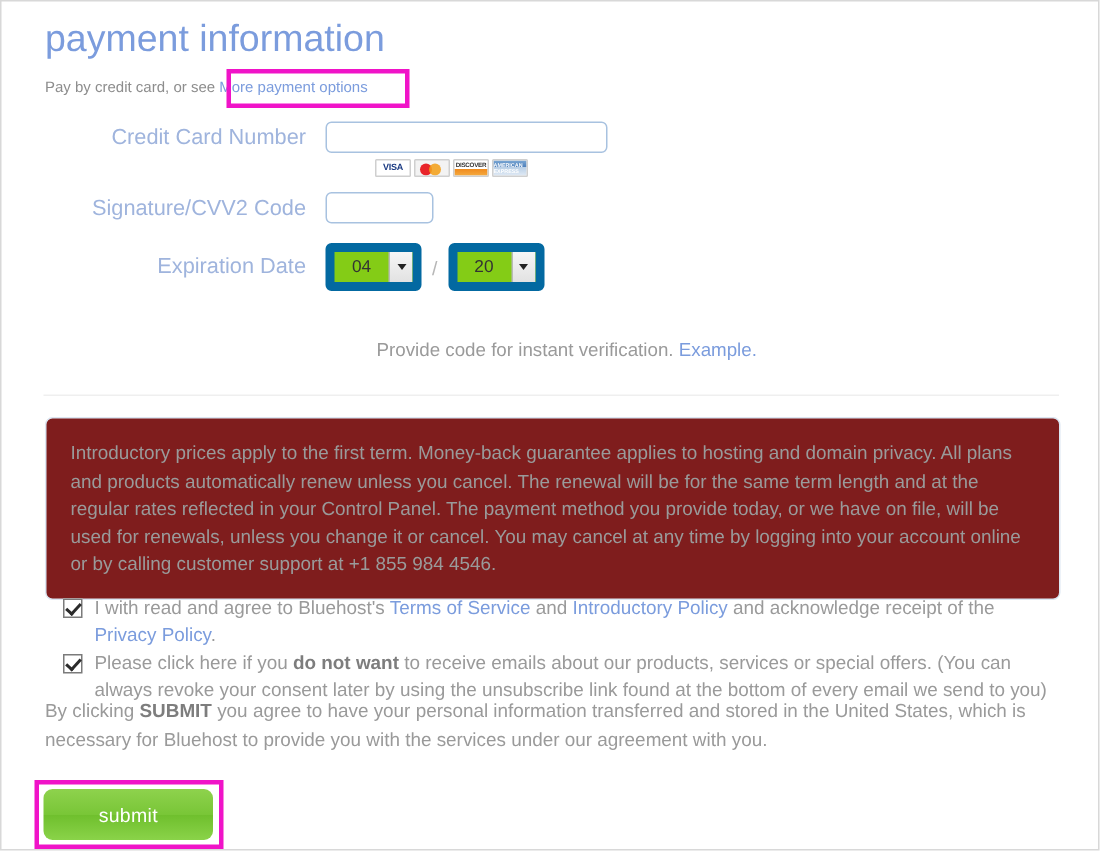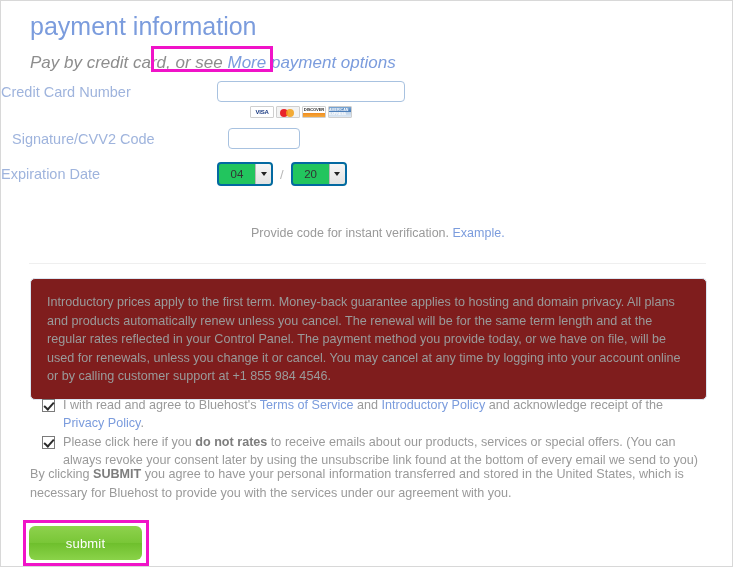--- a/index.html
+++ b/index.html
@@ -34,24 +34,23 @@
     color: #7b9cdd;
     letter-spacing: 0px;
     line-height: 30px;
   }
 
   
   .subtitle-row {
     position: absolute;
     left: 29px;
     top: 52px;
-    font-size: 17px;
+    font-size: 10px;
     color: #8d8d8d;
     white-space: nowrap;
-    font-style: italic;
   }
   .link {
     color: #7b9cdd;
     text-decoration: none;
   }
   .highlight-box {
     position: absolute;
     border: 3px solid #f013c8;
     box-sizing: border-box;
     pointer-events: none;
@@ -70,41 +69,42 @@
   }
 
   
   .form-row {
     position: absolute;
     display: flex;
     align-items: center;
   }
   .form-label {
     width: 216px;
+    text-align: right;
     padding-right: 13px;
     font-size: 14.5px;
     color: #9fb4dd;
     box-sizing: border-box;
     white-space: nowrap;
   }
   .txt-input {
     border: 1px solid #a8c2e0;
     border-radius: 4px;
     height: 19px;
     background: #fff;
     outline: none;
     font-family: "Liberation Sans", sans-serif;
     font-size: 12px;
     color: #444;
     padding: 0 4px;
     box-sizing: content-box;
   }
   #row-ccn { left: 0px; top: 80px; }
   #ccn-input { width: 178px; }
-  #row-cvv { left: 11px; top: 127px; }
+  #row-cvv { left: 0px; top: 127px; }
   #cvv-input { width: 62px; }
   #row-exp { left: 0px; top: 161px; }
 
   
   .card-logos {
     position: absolute;
     left: 249px;
     top: 105px;
     display: flex;
     gap: 2px;
@@ -142,24 +142,24 @@
   .logo-amex {
     background: linear-gradient(to bottom, #7ba7d4 0%, #4d7fba 45%, #b9cfe6 46%, #dfe9f4 100%);
     display:flex; align-items:center; justify-content:center;
   }
   .logo-amex span { font-size: 3.6px; color:#fff; font-weight:bold; }
 
   
   .sel {
     display: inline-flex;
     align-items: stretch;
-    border: 2px solid #0369a1;
+    border: 6px solid #0369a1;
     border-radius: 4px;
     height: 20px;
-    background: #22c55e;
+    background: #84cc16;
     overflow: hidden;
     justify-content: center;
   }
   .sel .sel-val {
     display: flex;
     align-items: center;
     justify-content: center;
     font-size: 11.5px;
     color: #333;
     padding: 0 7px;
@@ -350,21 +350,21 @@
     <span>Introductory prices apply to the first term. Money-back guarantee applies to hosting and domain privacy. All plans and products automatically renew unless you cancel. The renewal will be for the same term length and at the regular rates reflected in your Control Panel. The payment method you provide today, or we have on file, will be used for renewals, unless you change it or cancel. You may cancel at any time by logging into your account online or by calling customer support at +1 855 984 4546.</span>
   </div>
 
   <div class="agreements">
     <div class="agree-row">
       <div class="cb checked"></div>
       <div class="agree-text"><span>I with read and agree to Bluehost's </span><a class="link" href="#">Terms of Service</a><span> and </span><a class="link" href="#">Introductory Policy</a><span> and acknowledge receipt of the </span><a class="link" href="#">Privacy Policy</a><span>.</span></div>
     </div>
     <div class="agree-row">
       <div class="cb checked"></div>
-      <div class="agree-text"><span>Please click here if you </span><b>do not rates</b><span> to receive emails about our products, services or special offers. (You can always revoke your consent later by using the unsubscribe link found at the bottom of every email we send to you)</span></div>
+      <div class="agree-text"><span>Please click here if you </span><b>do not want</b><span> to receive emails about our products, services or special offers. (You can always revoke your consent later by using the unsubscribe link found at the bottom of every email we send to you)</span></div>
     </div>
   </div>
 
   <div class="submit-note"><span>By clicking </span><b>SUBMIT</b><span> you agree to have your personal information transferred and stored in the United States, which is necessary for Bluehost to provide you with the services under our agreement with you.</span></div>
 
   <button class="submit-btn">submit</button>
   <div class="highlight-box" id="hl-submit"></div>
 
 </div>
 

